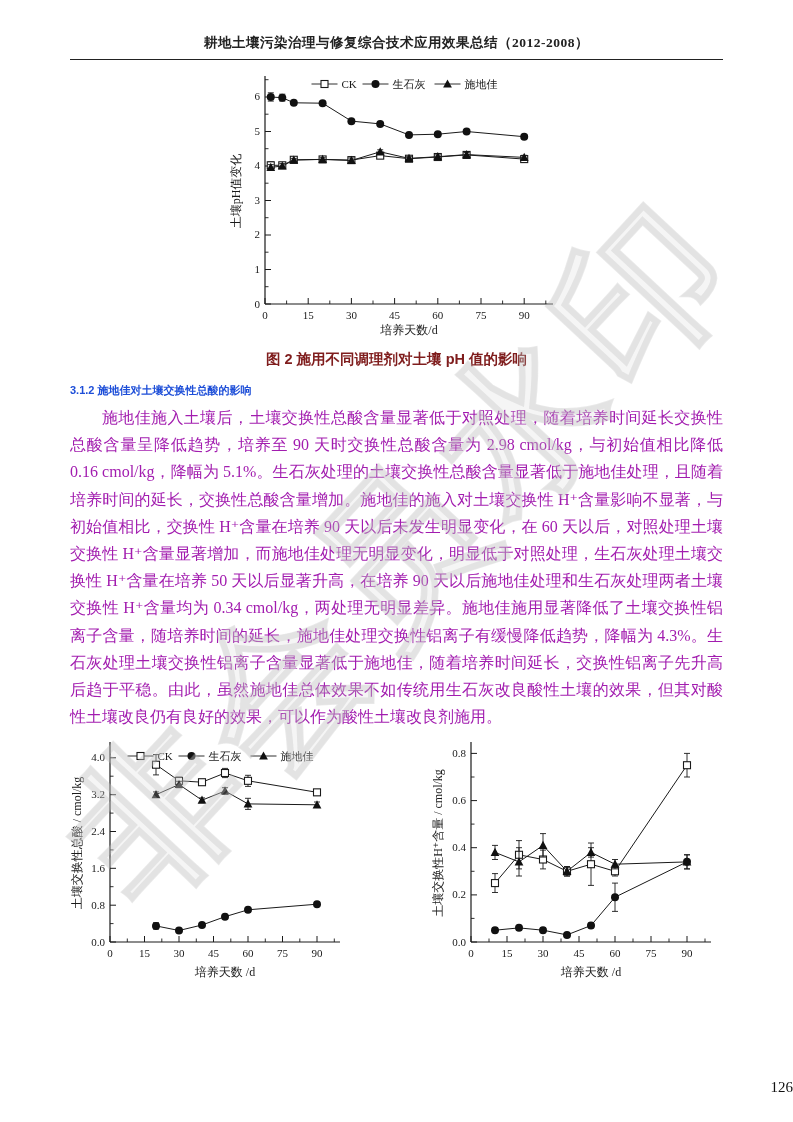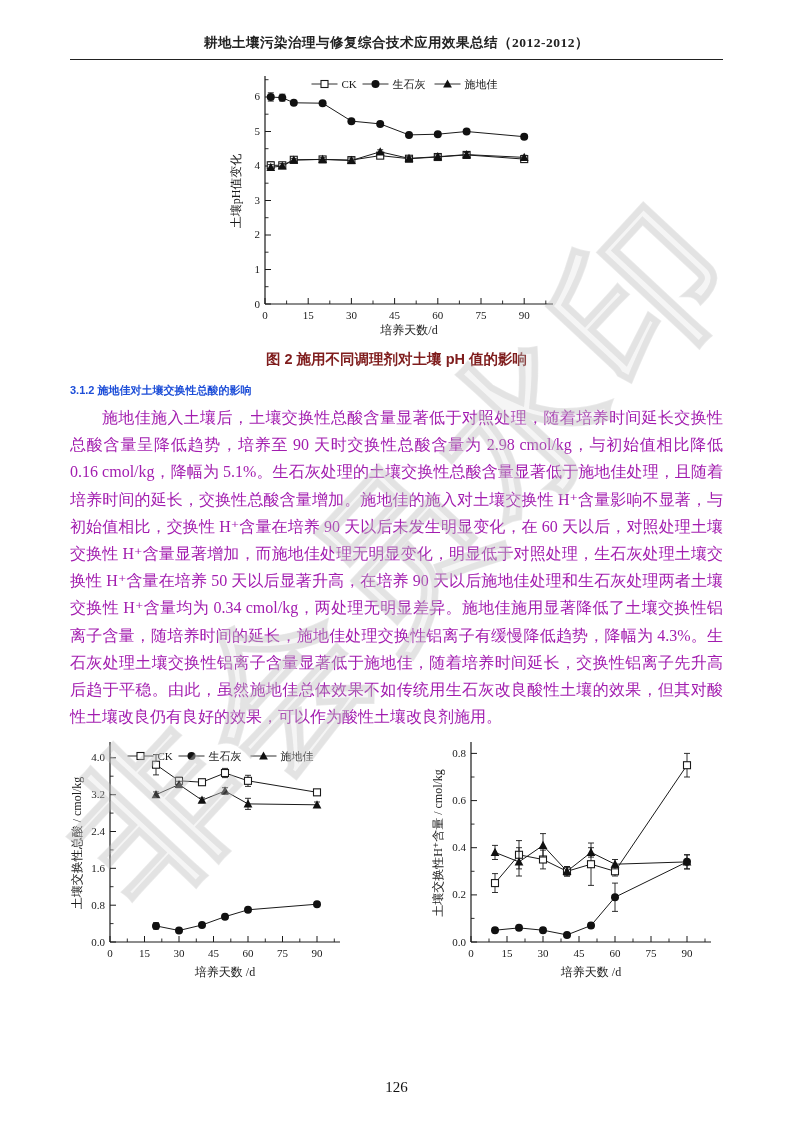--- a/index.html
+++ b/index.html
@@ -20,37 +20,37 @@
   }
   h3.sec{
     font-family:"Liberation Sans","DejaVu Sans",sans-serif;
     font-size:11px;font-weight:bold;margin:14px 0 0;color:#1d4ed8;
   }
   p.body{
     font-size:16px;line-height:27.2px;text-align:justify;text-indent:2em;
     margin:6px 0 0;color:#a21caf;
   }
   .row{display:flex;justify-content:space-between;margin-top:6px;}
-  .pagenum{position:absolute;left:0;right:0;bottom:26px;text-align:center;font-size:15px;color:#111;}
+  .pagenum{position:absolute;left:0;right:0;bottom:26px;text-align:right;font-size:15px;color:#111;}
   .wm{
     position:absolute;left:-45px;top:440px;width:900px;text-align:center;
     font-family:"Liberation Sans","DejaVu Sans",sans-serif;font-weight:bold;
     font-size:165px;letter-spacing:12px;white-space:nowrap;
     color:rgba(205,205,205,0.20);-webkit-text-stroke:1.5px rgba(185,185,185,0.30);
     transform:rotate(-47deg);transform-origin:50% 50%;pointer-events:none;
   }
   svg text.tick{font-size:11px;font-family:"Liberation Serif","DejaVu Serif",serif;fill:#1a1a1a;}
   svg text.axis{font-size:12px;font-family:"Liberation Serif","DejaVu Serif",serif;fill:#1a1a1a;}
 </style>
 </head>
 <body>
 
 <div class="page">
 
-  <div class="hdr">耕地土壤污染治理与修复综合技术应用效果总结（2012-2012）</div>
+  <div class="hdr">耕地土壤污染治理与修复综合技术应用效果总结（2012-2008）</div>
 
   <figure class="fig1" style="margin:10px 0 0;">
     <svg width="336" height="272">
         <line x1="36.0" y1="6.0" x2="36.0" y2="234.0" stroke="#1a1a1a" stroke-width="1.2"></line>
         <line x1="36.0" y1="234.0" x2="324.0" y2="234.0" stroke="#1a1a1a" stroke-width="1.2"></line>
         <line x1="36.0" y1="234.0" x2="36.0" y2="228.0" stroke="#1a1a1a" stroke-width="1"></line>
         <text x="36" y="249" text-anchor="middle" class="tick">0</text>
         <line x1="79.2" y1="234.0" x2="79.2" y2="228.0" stroke="#1a1a1a" stroke-width="1"></line>
         <text x="79.19999999999999" y="249" text-anchor="middle" class="tick">15</text>
         <line x1="122.4" y1="234.0" x2="122.4" y2="228.0" stroke="#1a1a1a" stroke-width="1"></line>

